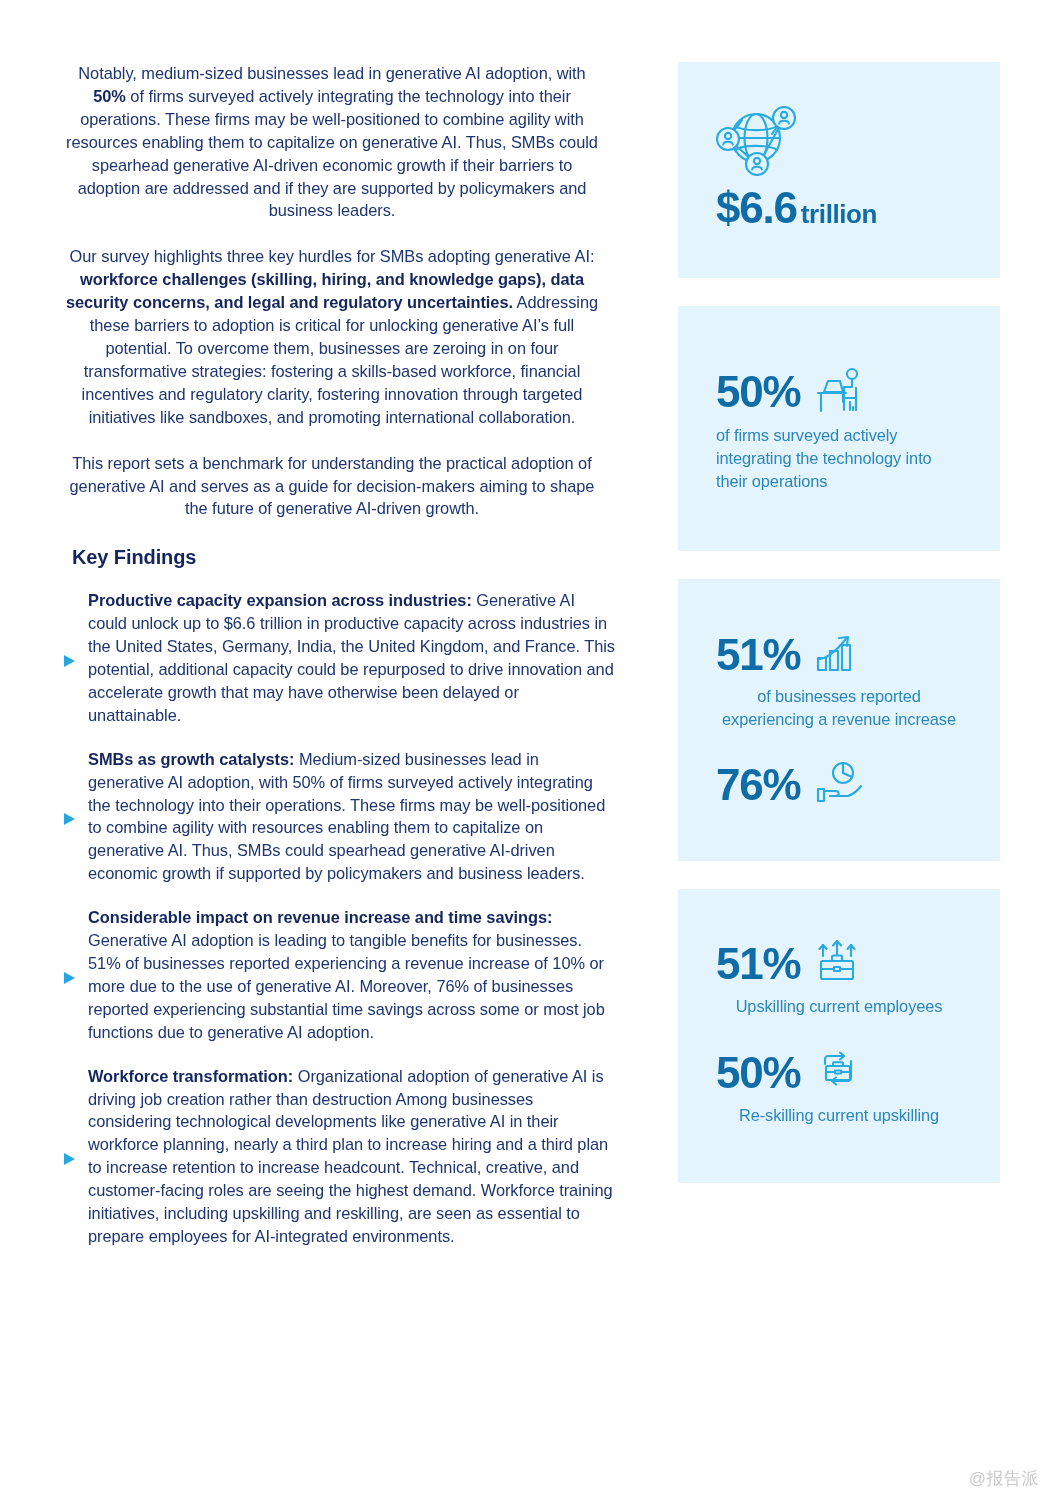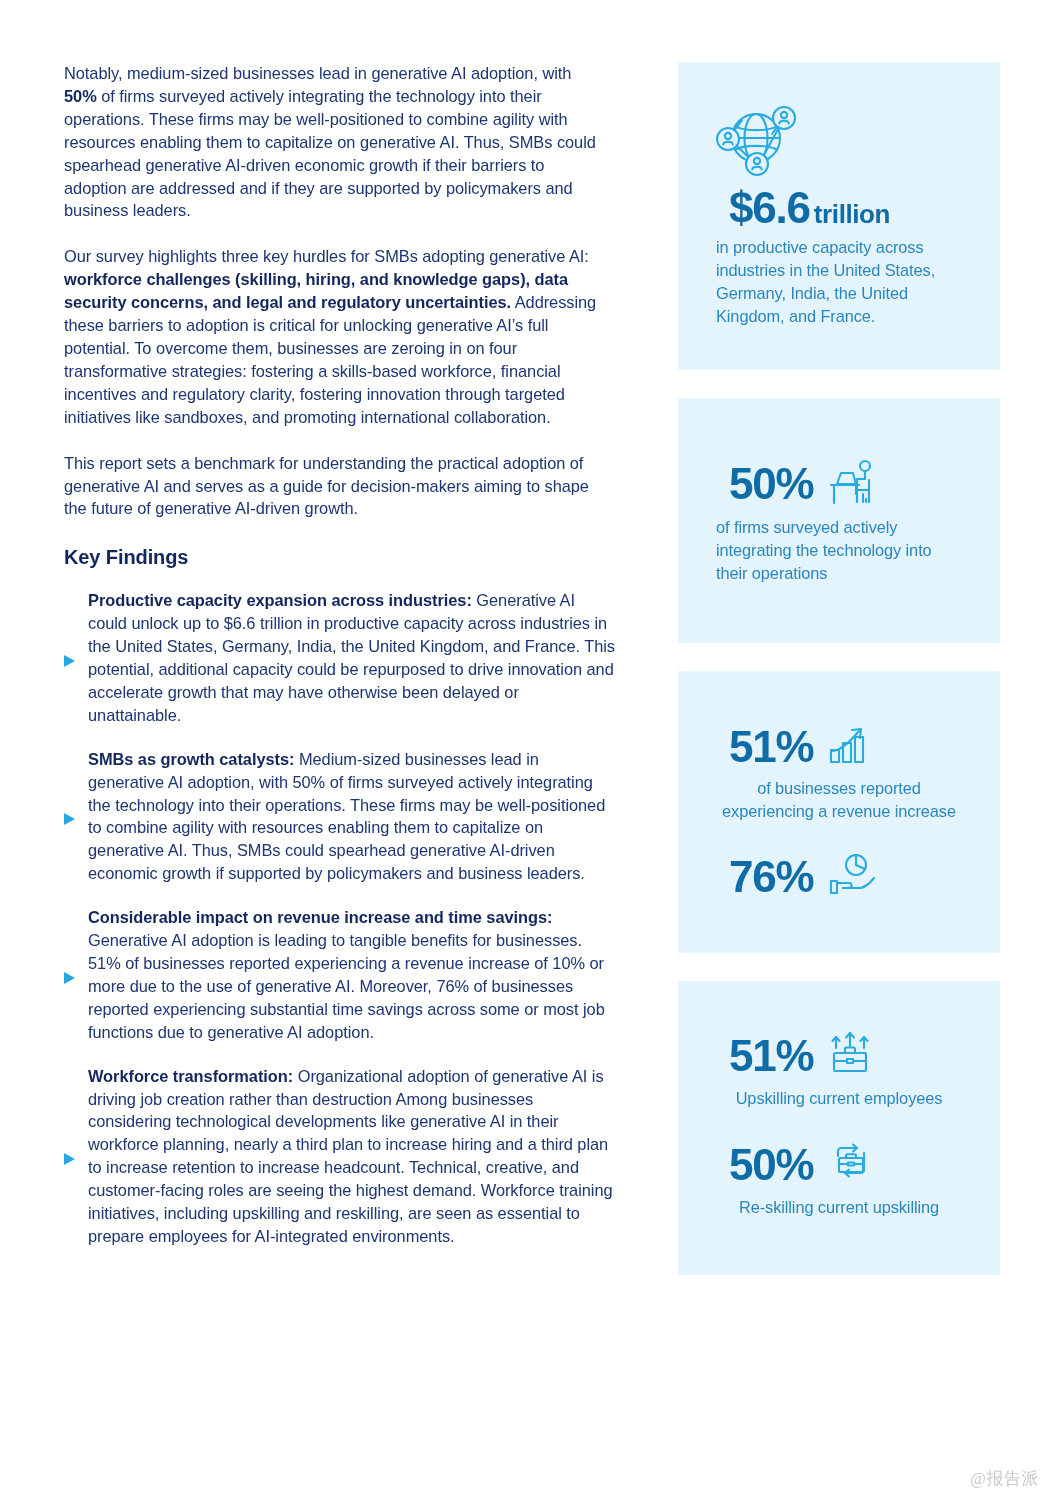--- a/index.html
+++ b/index.html
@@ -29,31 +29,32 @@
     top: 62px;
     width: 552px;
   }
 
   .body-par {
     color: #1d3570;
     font-size: 16.4px;
     line-height: 22.9px;
     margin: 0 16px 23px 0;
     letter-spacing: -0.05px;
+    text-align: center;
   }
   .body-par b, .bullet-text b {
     font-weight: bold;
     color: #14265e;
   }
 
   .section-heading {
     color: #14265e;
     font-size: 20px;
     font-weight: bold;
-    margin: 26px 0 20px 0;
+    margin: 26px 0 20px 8px;
     letter-spacing: -0.1px;
   }
 
   .bullet-row {
     display: flex;
     align-items: center;
     margin-bottom: 21px;
   }
   .bullet-marker {
     flex: 0 0 auto;
@@ -104,21 +105,20 @@
     gap: 14px;
     margin-bottom: 6px;
   }
   .bignum {
     color: #0f6ca7;
     font-size: 44px;
     font-weight: bold;
     letter-spacing: -1.2px;
     line-height: 1;
     white-space: nowrap;
-    margin-left: 13px;
   }
   .bignum .unit {
     font-size: 26px;
     letter-spacing: -0.4px;
     margin-left: 4px;
   }
   .card-sub {
     color: #2a86bd;
     font-size: 16.4px;
     line-height: 23px;
@@ -153,21 +153,21 @@
     font-size: 13.5px;
     font-weight: bold;
   }
   .watermark {
     position: absolute;
     right: 22px;
     top: 1467px;
     color: #c8c8c8;
     font-size: 17px;
     letter-spacing: 0.5px;
-    font-family: Liberation Serif, serif;
+    font-family: Liberation Sans, sans-serif;
   }
 </style>
 </head>
 <body>
 
 <div class="page">
 
   <div class="left-col">
 
     <p class="body-par"><span>Notably, medium-sized businesses lead in generative AI adoption, with </span><b>50%</b><span> of firms surveyed actively integrating the technology into their operations. These firms may be well-positioned to combine agility with resources enabling them to capitalize on generative AI. Thus, SMBs could spearhead generative AI-driven economic growth if their barriers to adoption are addressed and if they are supported by policymakers and business leaders.</span></p>
@@ -230,21 +230,20 @@
           <circle cx="12" cy="30" r="3.1"></circle>
           <path d="M7.2 38.4 C7.8 34.9 16.2 34.9 16.8 38.4"></path>
           <circle cx="41" cy="58" r="11" fill="#e3f4fc"></circle>
           <circle cx="41" cy="55" r="3.1"></circle>
           <path d="M36.2 63.4 C36.8 59.9 45.2 59.9 45.8 63.4"></path>
         </svg>
       </div>
       <div class="bignum-row">
         <div class="bignum"><span>$6.6</span><span class="unit">trillion</span></div>
       </div>
-      <p class="card-sub">in productive capacity across industries in the United States, Germany, India, the United Kingdom, and France.</p>
     </div>
 
     <div class="stat-card card-50">
       <div class="bignum-row">
         <div class="bignum">50%</div>
         <span>
           <svg width="52" height="48" viewBox="0 0 52 48" fill="none" stroke="#29abe2" stroke-width="2.1" stroke-linecap="round" stroke-linejoin="round">
             <circle cx="38" cy="8" r="5"></circle>
             <path d="M38 13 L38 21 L30 21 L30 32"></path>
             <path d="M30 32 L42 32"></path>

